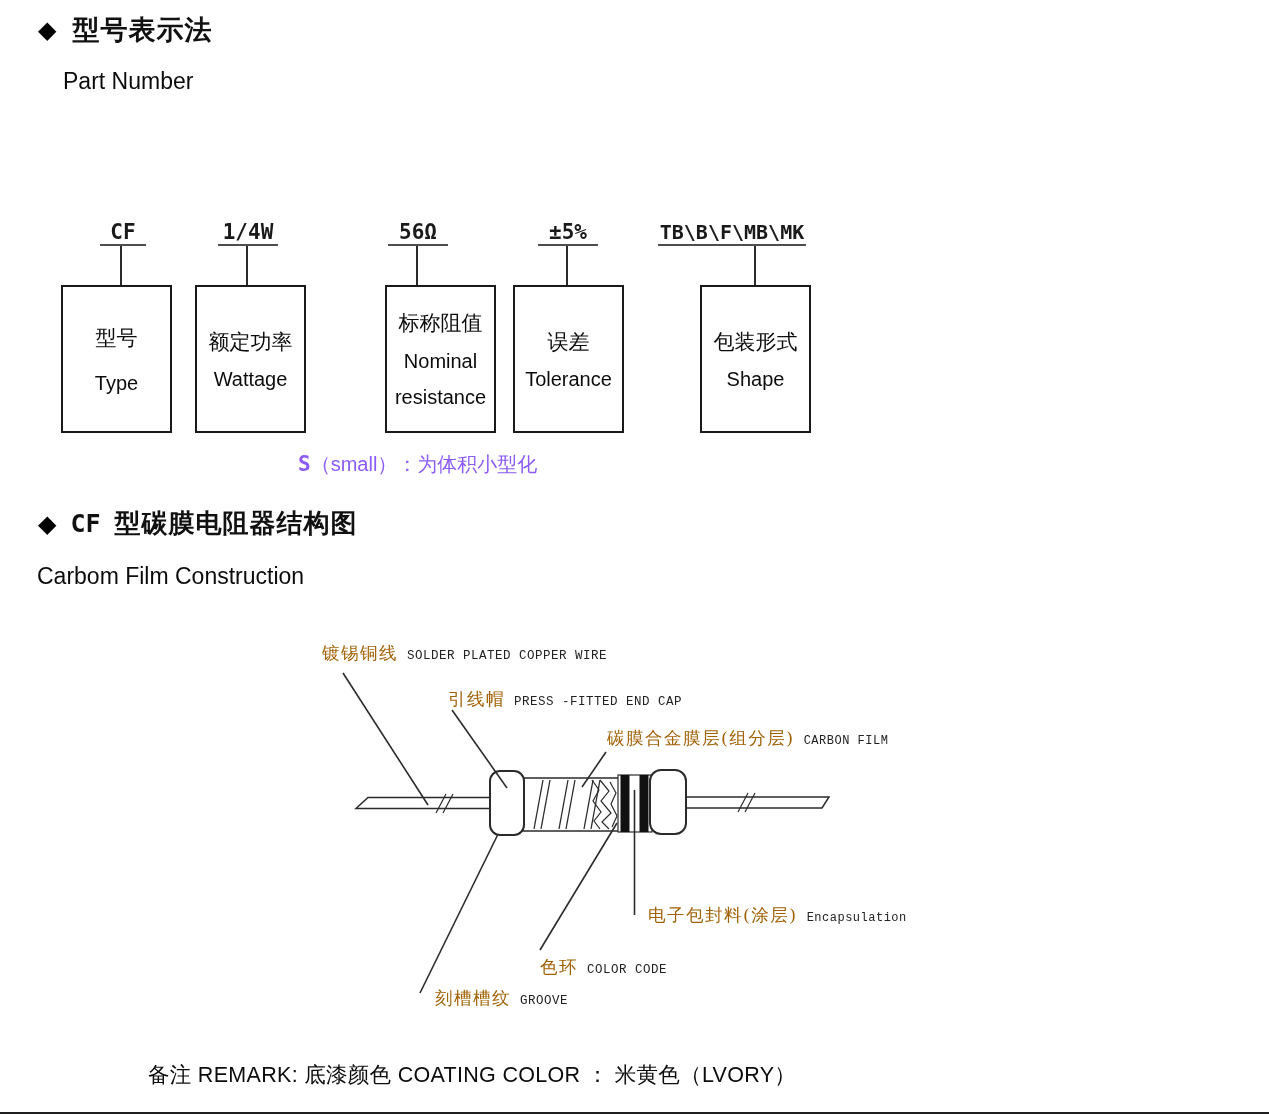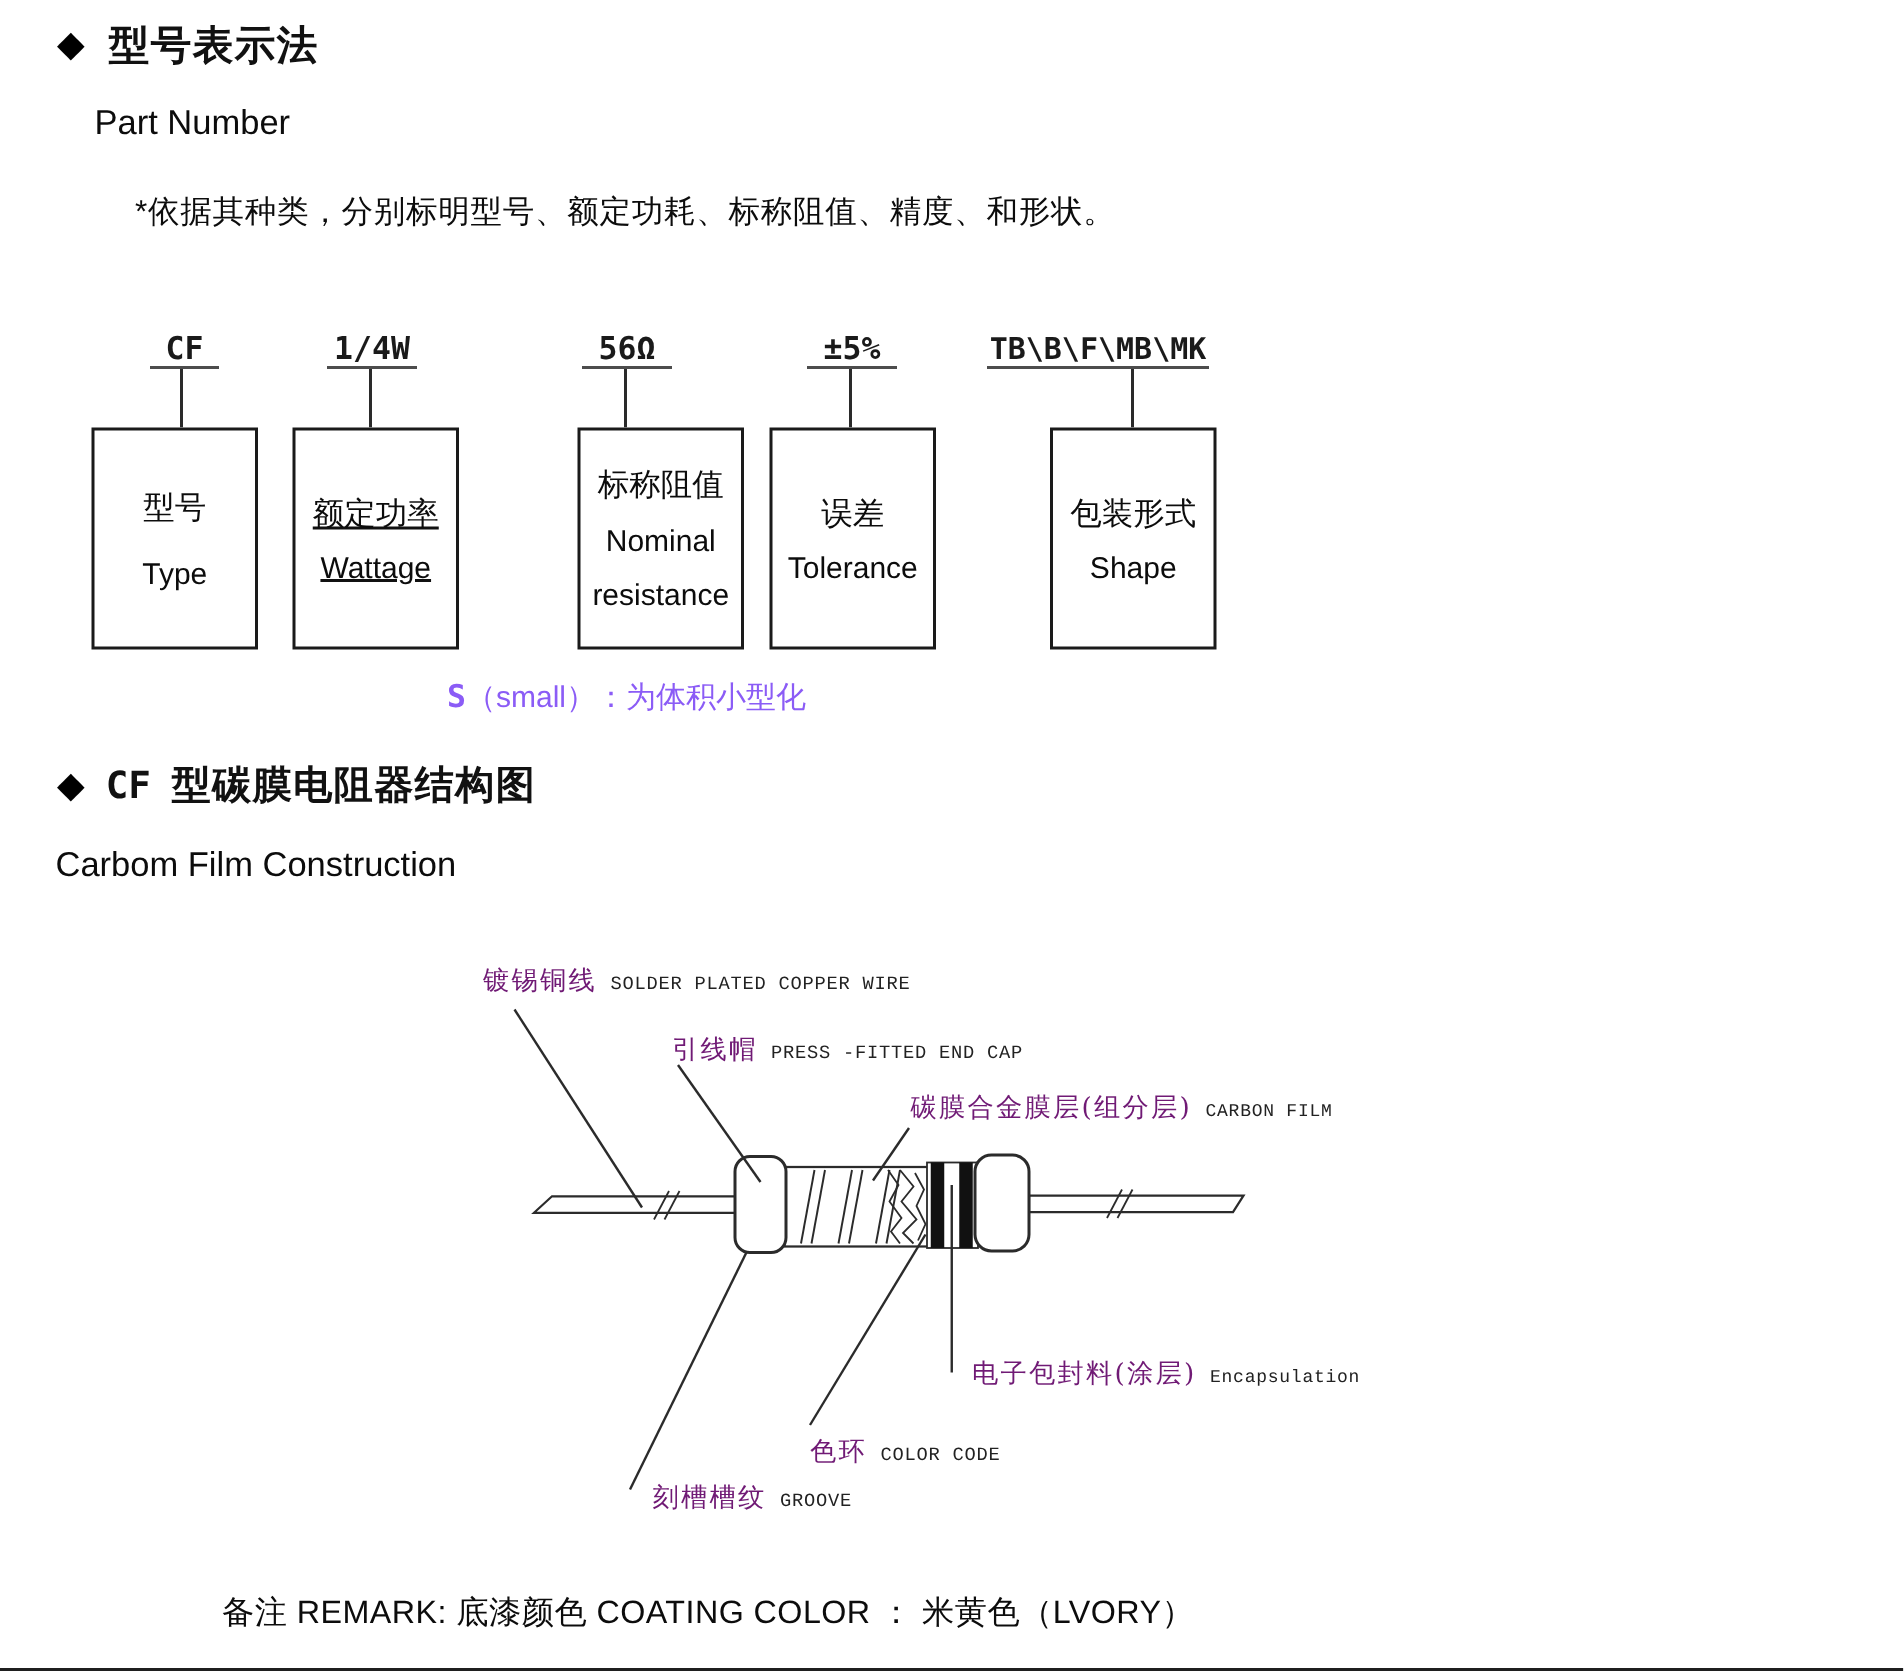--- a/index.html
+++ b/index.html
@@ -24,36 +24,36 @@
   .code1{left:100px;width:46px;} .code2{left:218px;width:60px;}
   .code3{left:388px;width:60px;} .code4{left:538px;width:60px;}
   .code5{left:658px;width:148px;font-size:20px;}
   .pn-conn{position:absolute;top:246px;height:39px;width:2px;background:#2a2a2a;}
   .conn1{left:120px;} .conn2{left:246px;} .conn3{left:416px;} .conn4{left:566px;} .conn5{left:754px;}
   .pn-box{
     position:absolute;top:285px;width:111px;height:148px;border:2px solid #1a1a1a;
     box-sizing:border-box;display:flex;flex-direction:column;align-items:center;
     justify-content:center;gap:12px;background:#fff;
   }
-  .box1{left:61px;gap:20px;} .box2{left:195px;text-decoration:underline;} .box3{left:368px;gap:13px;margin-left:17px;}
+  .box1{left:61px;gap:20px;} .box2{left:195px;} .box3{left:368px;gap:13px;margin-left:17px;}
   .box4{left:513px;} .box5{left:700px;}
   .pn-zh{font-size:21px;color:#0c0c0c;white-space:nowrap;}
   .pn-en{font-size:20px;color:#0c0c0c;white-space:nowrap;}
   .small-note{position:absolute;left:298px;top:451px;font-size:20px;color:#8b5cf6;}
   .small-note .s{font-family:"DejaVu Sans Mono", monospace;font-weight:bold;font-size:21px;}
 
   
   .h2{position:absolute;left:38px;top:506px;display:flex;align-items:center;gap:14px;}
   .h2 .code{font-family:"DejaVu Sans Mono", monospace;font-weight:bold;font-size:25px;}
   .h2 .t{font-size:26px;font-weight:bold;letter-spacing:1px;}
   .sub2-en{position:absolute;left:37px;top:563px;font-size:23px;color:#0c0c0c;}
 
   
   .dlab{position:absolute;white-space:nowrap;display:flex;align-items:baseline;}
-  .dlab .zh{font-family:"DejaVu Serif", serif;font-size:17.5px;letter-spacing:1.5px;color:#701a75;}
+  .dlab .zh{font-family:"DejaVu Serif", serif;font-size:17.5px;letter-spacing:1.5px;color:#a16207;}
   .dlab .en{font-family:"Liberation Mono", monospace;font-size:12.5px;letter-spacing:0.5px;color:#222;margin-left:9px;}
   .lab-copper{left:322px;top:641px;}
   .lab-endcap{left:448px;top:687px;}
   .lab-carbon{left:607px;top:726px;}
   .lab-encap{left:648px;top:903px;}
   .lab-color{left:540px;top:955px;text-align:center;}
   .lab-groove{left:435px;top:986px;}
   .lab-encap .en, .lab-carbon .en{font-size:12px;}
 
   .diagram-svg{position:absolute;left:0;top:0;pointer-events:none;}
@@ -65,21 +65,20 @@
 </head>
 <body>
 
 <div class="page">
 
   <div class="h1">
     <span class="diamond">◆</span>
     <span class="t">型号表示法</span>
   </div>
   <div class="sub-en">Part Number</div>
-  <div class="intro-zh">*依据其种类，分别标明型号、额定功耗、标称阻值、精度、和形状。</div>
 
   <div class="pn-code code1">CF</div>
   <div class="pn-code code2">1/4W</div>
   <div class="pn-code code3">56Ω</div>
   <div class="pn-code code4">±5%</div>
   <div class="pn-code code5">TB\B\F\MB\MK</div>
 
   <div class="pn-conn conn1"></div>
   <div class="pn-conn conn2"></div>
   <div class="pn-conn conn3"></div>

